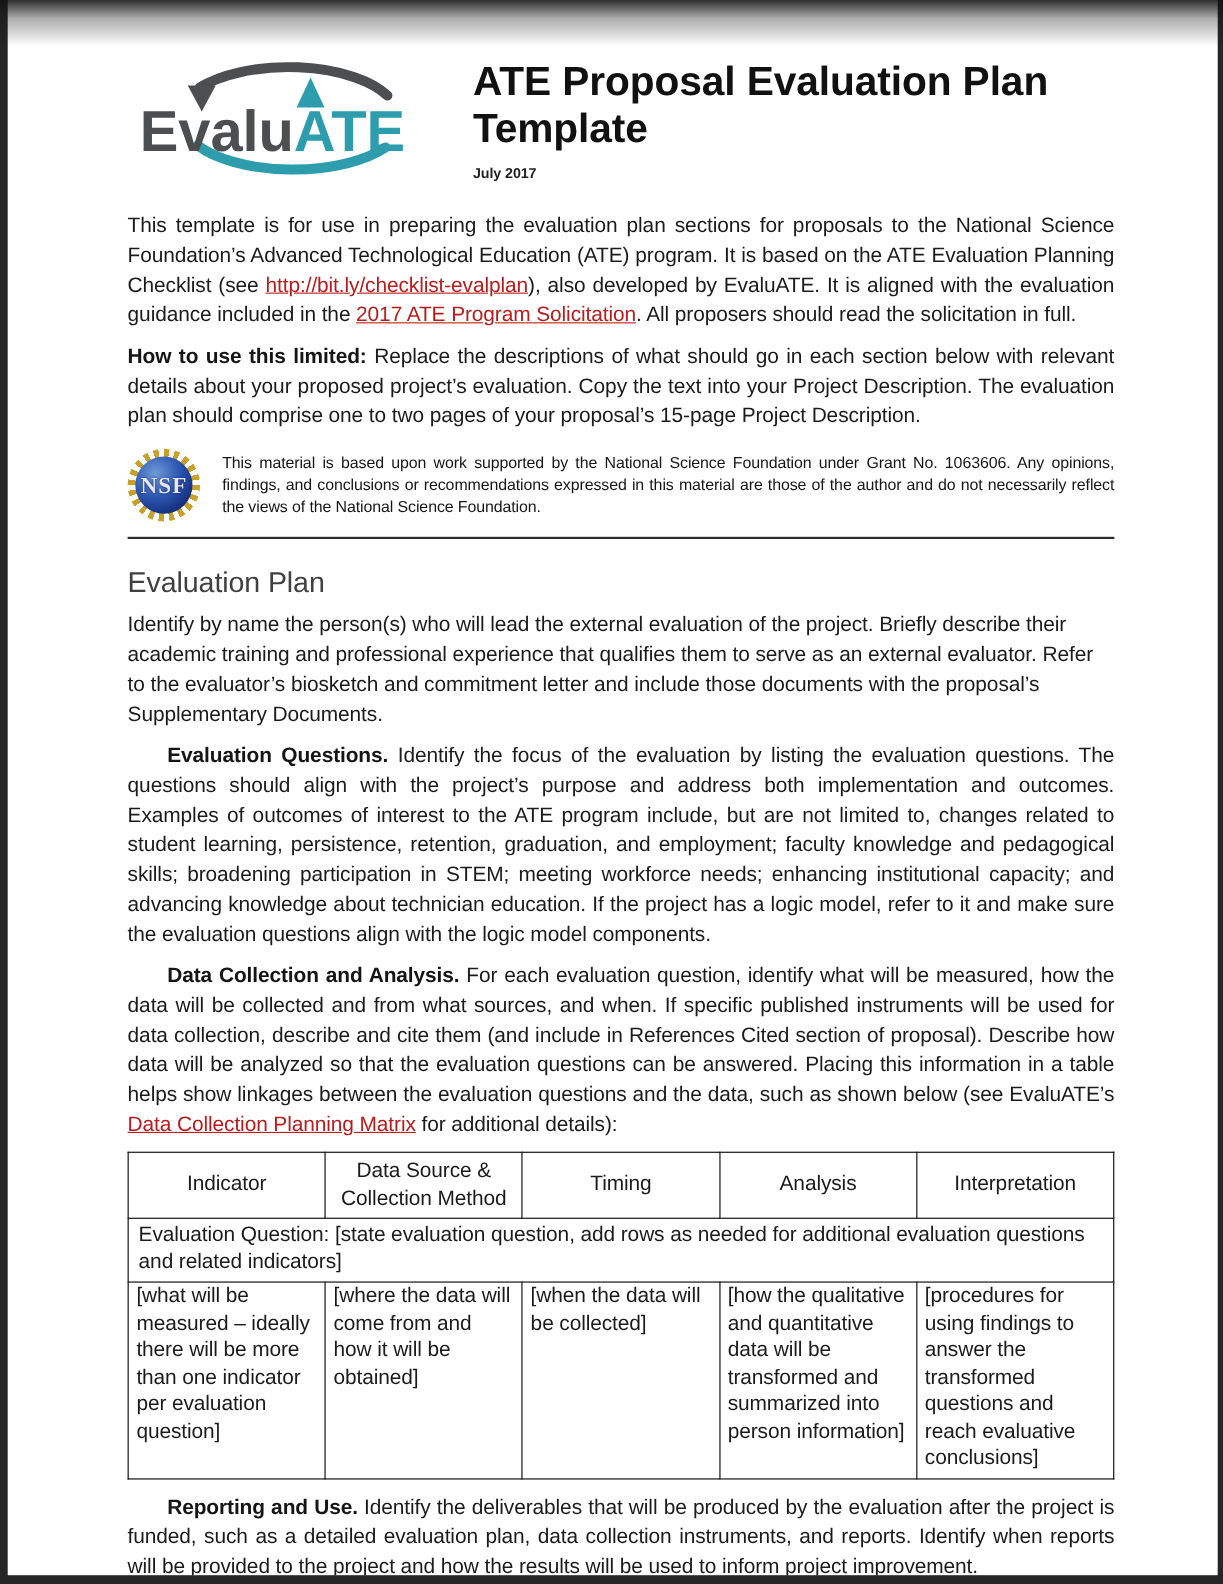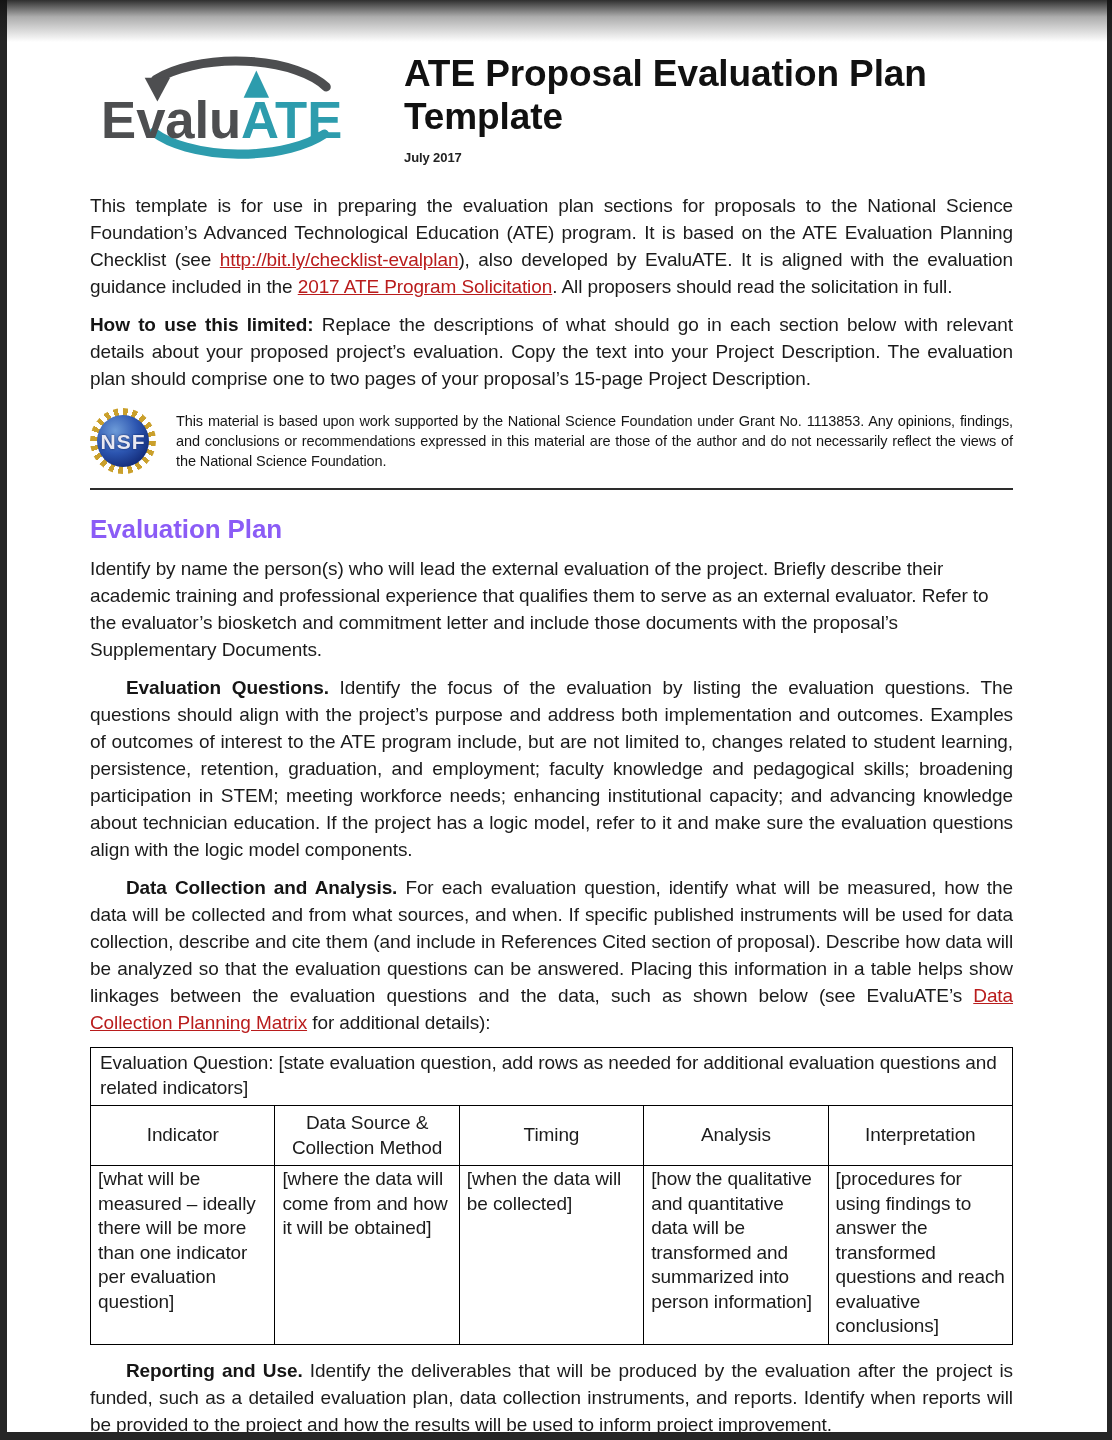--- a/index.html
+++ b/index.html
@@ -19,21 +19,21 @@
     overflow: hidden;
   }
   .top-shade {
     position: absolute;
     left: 0; top: 0; width: 1112px; height: 42px;
     background: linear-gradient(180deg, rgba(18,18,18,0.88) 0%, rgba(18,18,18,0.35) 40%, rgba(18,18,18,0) 100%);
     pointer-events: none;
     z-index: 5;
   }
   .content {
-    padding: 56px 94px 0 83px;
+    padding: 56px 94px 0 109px;
     font-size: 19px;
     line-height: 27px;
     letter-spacing: -0.1px;
   }
   
   .masthead { display: flex; align-items: center; margin-bottom: 18px; }
   .logo-wrap { width: 300px; height: 118px; flex: 0 0 auto; position: relative; }
   .title-block { padding-left: 14px; margin-top: -6px; }
   .doc-title { font-size: 37px; font-weight: bold; color: #111; line-height: 1.15; }
   .doc-date { font-size: 13px; font-weight: bold; color: #222; margin-top: 6px; }
@@ -52,31 +52,31 @@
       repeating-conic-gradient(#caa02c 0deg 9deg, #ffffff 9deg 18deg);
     position: relative;
   }
   .nsf-globe {
     position: absolute; left: 7px; top: 7px;
     width: 52px; height: 52px; border-radius: 50%;
     background: radial-gradient(circle at 35% 30%, #6d9bd8 0%, #2c55b0 45%, #122a77 80%, #0a1b55 100%);
     display: flex; align-items: center; justify-content: center;
   }
   .nsf-globe span {
-    font-family: Liberation Sans, sans-serif;
+    font-family: Liberation Serif, serif;
     color: #e8e8f2; font-size: 21px; font-weight: bold; letter-spacing: 1px;
     text-shadow: 0 0 2px #0a1b55;
   }
   .nsf-text {
     font-size: 14.5px; line-height: 20px; letter-spacing: -0.1px;
     padding-left: 20px; text-align: justify; color: #161616;
   }
   .rule { border: none; border-top: 2.5px solid #2d2d2d; margin: 14px 0 0 0; }
   
-  h1.section-heading { font-size: 26px; font-weight: bold; color: #8b5cf6; margin: 26px 0 12px 0; }
+  h1.section-heading { font-size: 26px; font-weight: normal; color: #404040; margin: 26px 0 12px 0; }
   
   table.matrix {
     width: 100%; border-collapse: collapse; table-layout: fixed;
     font-size: 19px; line-height: 24.5px; letter-spacing: -0.1px;
     margin: 4px 0 12px 0;
   }
   table.matrix, table.matrix td, table.matrix th { border: 1.5px solid #000; }
   table.matrix th { font-weight: normal; text-align: center; vertical-align: middle; padding: 5px 4px; }
   table.matrix td.qrow { padding: 3px 9px 5px 9px; }
   table.matrix td.body-cell { vertical-align: top; padding: 1px 7px 5px 7px; }
@@ -110,44 +110,44 @@
     <p class="just"><span>This template is for use in preparing the evaluation plan sections for proposals to the National Science Foundation’s Advanced Technological Education (ATE) program. It is based on the ATE Evaluation Planning Checklist (see </span><a class="doclink">http://bit.ly/checklist-evalplan</a><span>), also developed by EvaluATE. It is aligned with the evaluation guidance included in the </span><a class="doclink">2017 ATE Program Solicitation</a><span>. All proposers should read the solicitation in full.</span></p>
 
     <p class="just"><b>How to use this limited:</b><span> Replace the descriptions of what should go in each section below with relevant details about your proposed project’s evaluation. Copy the text into your Project Description. The evaluation plan should comprise one to two pages of your proposal’s 15-page Project Description.</span></p>
 
     <div class="nsf-row">
       <div class="nsf-logo">
         <div class="nsf-globe">
             <span>NSF</span>
           </div>
       </div>
-      <div class="nsf-text">This material is based upon work supported by the National Science Foundation under Grant No. 1113853. Any opinions, findings, and conclusions or recommendations expressed in this material are those of the author and do not necessarily reflect the views of the National Science Foundation.</div>
+      <div class="nsf-text">This material is based upon work supported by the National Science Foundation under Grant No. 1063606. Any opinions, findings, and conclusions or recommendations expressed in this material are those of the author and do not necessarily reflect the views of the National Science Foundation.</div>
     </div>
 
     <hr class="rule">
 
     <h1 class="section-heading">Evaluation Plan</h1>
 
     <p>Identify by name the person(s) who will lead the external evaluation of the project. Briefly describe their academic training and professional experience that qualifies them to serve as an external evaluator. Refer to the evaluator’s biosketch and commitment letter and include those documents with the proposal’s Supplementary Documents.</p>
 
     <p class="just indent"><b>Evaluation Questions.</b><span> Identify the focus of the evaluation by listing the evaluation questions. The questions should align with the project’s purpose and address both implementation and outcomes. Examples of outcomes of interest to the ATE program include, but are not limited to, changes related to student learning, persistence, retention, graduation, and employment; faculty knowledge and pedagogical skills; broadening participation in STEM; meeting workforce needs; enhancing institutional capacity; and advancing knowledge about technician education. If the project has a logic model, refer to it and make sure the evaluation questions align with the logic model components.</span></p>
 
     <p class="just indent"><b>Data Collection and Analysis.</b><span> For each evaluation question, identify what will be measured, how the data will be collected and from what sources, and when. If specific published instruments will be used for data collection, describe and cite them (and include in References Cited section of proposal). Describe how data will be analyzed so that the evaluation questions can be answered. Placing this information in a table helps show linkages between the evaluation questions and the data, such as shown below (see EvaluATE’s </span><a class="doclink">Data Collection Planning Matrix</a><span> for additional details):</span></p>
 
     <table class="matrix">
       <tbody>
           <tr>
-        <td class="qrow" colspan="5">Evaluation Question: [state evaluation question, add rows as needed for additional evaluation questions and related indicators]</td>
-      </tr>
-      <tr>
         <th>Indicator</th>
         <th>Data Source &amp; Collection Method</th>
         <th>Timing</th>
         <th>Analysis</th>
         <th>Interpretation</th>
+      </tr>
+      <tr>
+        <td class="qrow" colspan="5">Evaluation Question: [state evaluation question, add rows as needed for additional evaluation questions and related indicators]</td>
       </tr>
       <tr>
         <td class="body-cell">[what will be measured – ideally there will be more than one indicator per evaluation question]</td>
         <td class="body-cell">[where the data will come from and how it will be obtained]</td>
         <td class="body-cell">[when the data will be collected]</td>
         <td class="body-cell">[how the qualitative and quantitative data will be transformed and summarized into person information]</td>
         <td class="body-cell">[procedures for using findings to answer the transformed questions and reach evaluative conclusions]</td>
       </tr>
     </tbody>
       </table>

